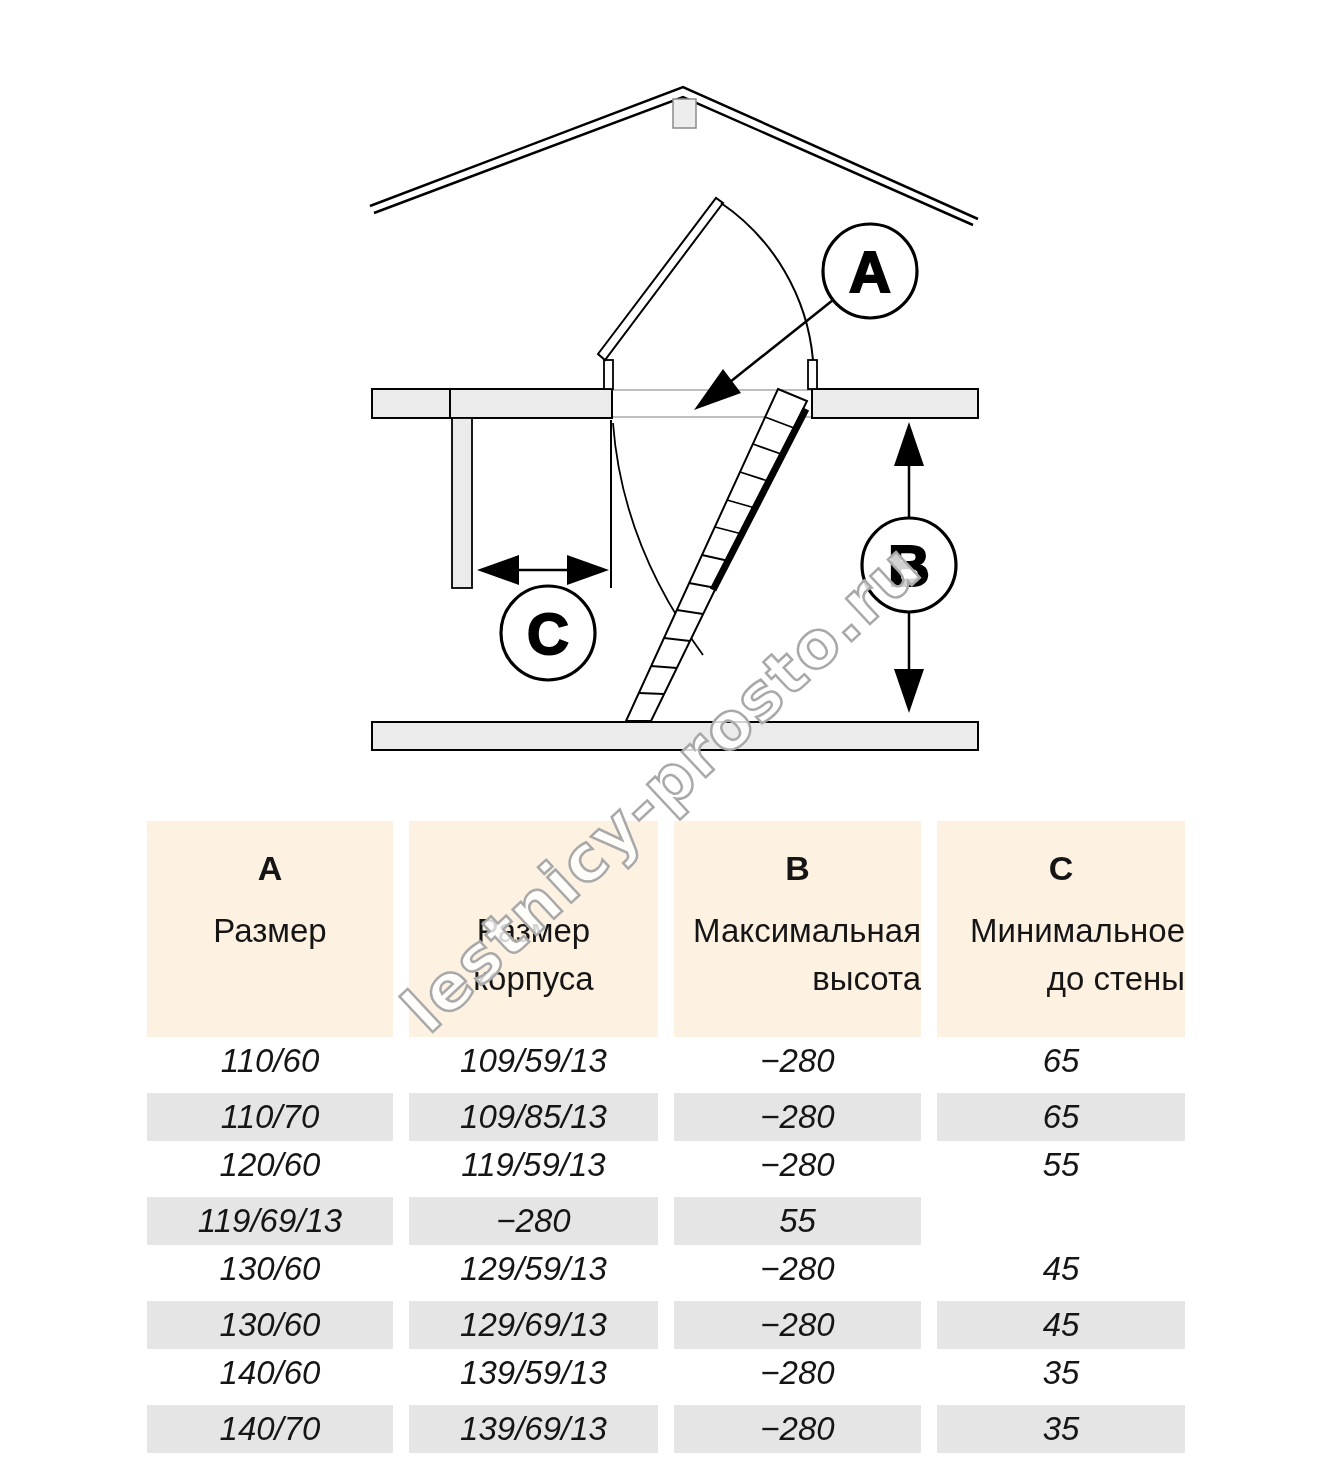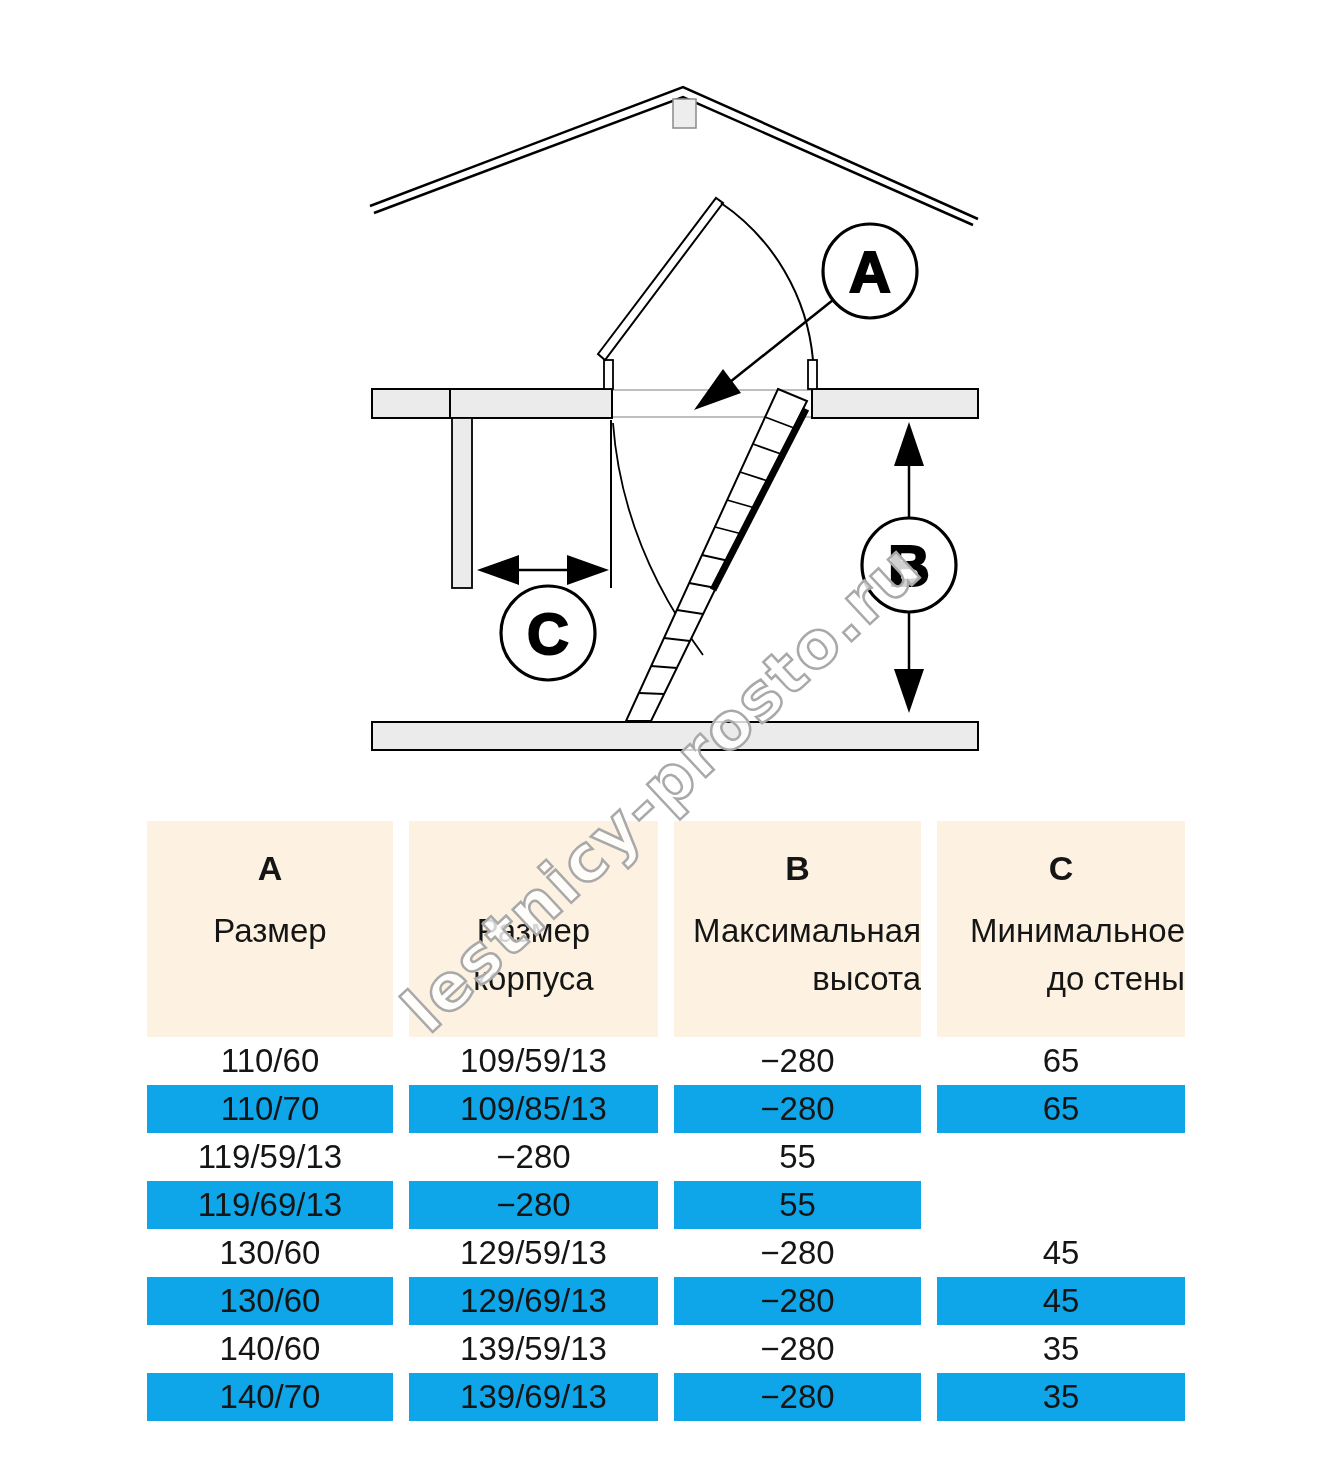--- a/index.html
+++ b/index.html
@@ -19,26 +19,26 @@
   
   #size-table{
     position:absolute;left:147px;top:821px;width:1040px;z-index:2;
     display:block;
   }
   .tgrid{display:grid;grid-template-columns:246px 249px 247px 248px;column-gap:16px;}
   .hdr-cell{background:#fdf2e2;height:216px;box-sizing:border-box;overflow:hidden;}
   .hdr-letter{font-weight:700;font-size:34px;line-height:38px;padding-top:28px;text-align:center;height:38px;}
   .hdr-lines{font-size:33px;line-height:48px;margin-top:20px;text-align:center;}
   .hdr-lines.align-left{text-align:right;padding-left:3px;}
-  .data-row{display:grid;grid-template-columns:246px 249px 247px 248px;column-gap:16px;}
+  .data-row{display:grid;grid-template-columns:246px 249px 247px 248px;column-gap:16px;font-style:italic;}
   .data-cell{
     height:48px;font-size:33px;line-height:48px;text-align:center;
     white-space:nowrap;overflow:hidden;
   }
-  .data-row.striped .data-cell{background:#0ea5e9;}
+  .data-row.striped .data-cell{background:#e5e5e5;margin-top:8px;}
 </style>
 </head>
 <body>
 
 <div id="diagram-wrap">
 <svg width="1334" height="820" viewBox="0 0 1334 820" xmlns="http://www.w3.org/2000/svg">
 
   <g>
     <polyline points="370,206 683,87 978,219" fill="none" stroke="#000" stroke-width="2.5"></polyline>
     <polyline points="374,213 683,97 973,225" fill="none" stroke="#000" stroke-width="2.5"></polyline>
@@ -154,20 +154,21 @@
         <div class="data-cell">−280</div>
         <div class="data-cell">65</div>
       </div>
       <div class="data-row striped">
         <div class="data-cell">110/70</div>
         <div class="data-cell">109/85/13</div>
         <div class="data-cell">−280</div>
         <div class="data-cell">65</div>
       </div>
       <div class="data-row">
+        <div class="data-cell">120/60</div>
         <div class="data-cell">119/59/13</div>
         <div class="data-cell">−280</div>
         <div class="data-cell">55</div>
       </div>
       <div class="data-row striped">
         <div class="data-cell">119/69/13</div>
         <div class="data-cell">−280</div>
         <div class="data-cell">55</div>
       </div>
       <div class="data-row">

